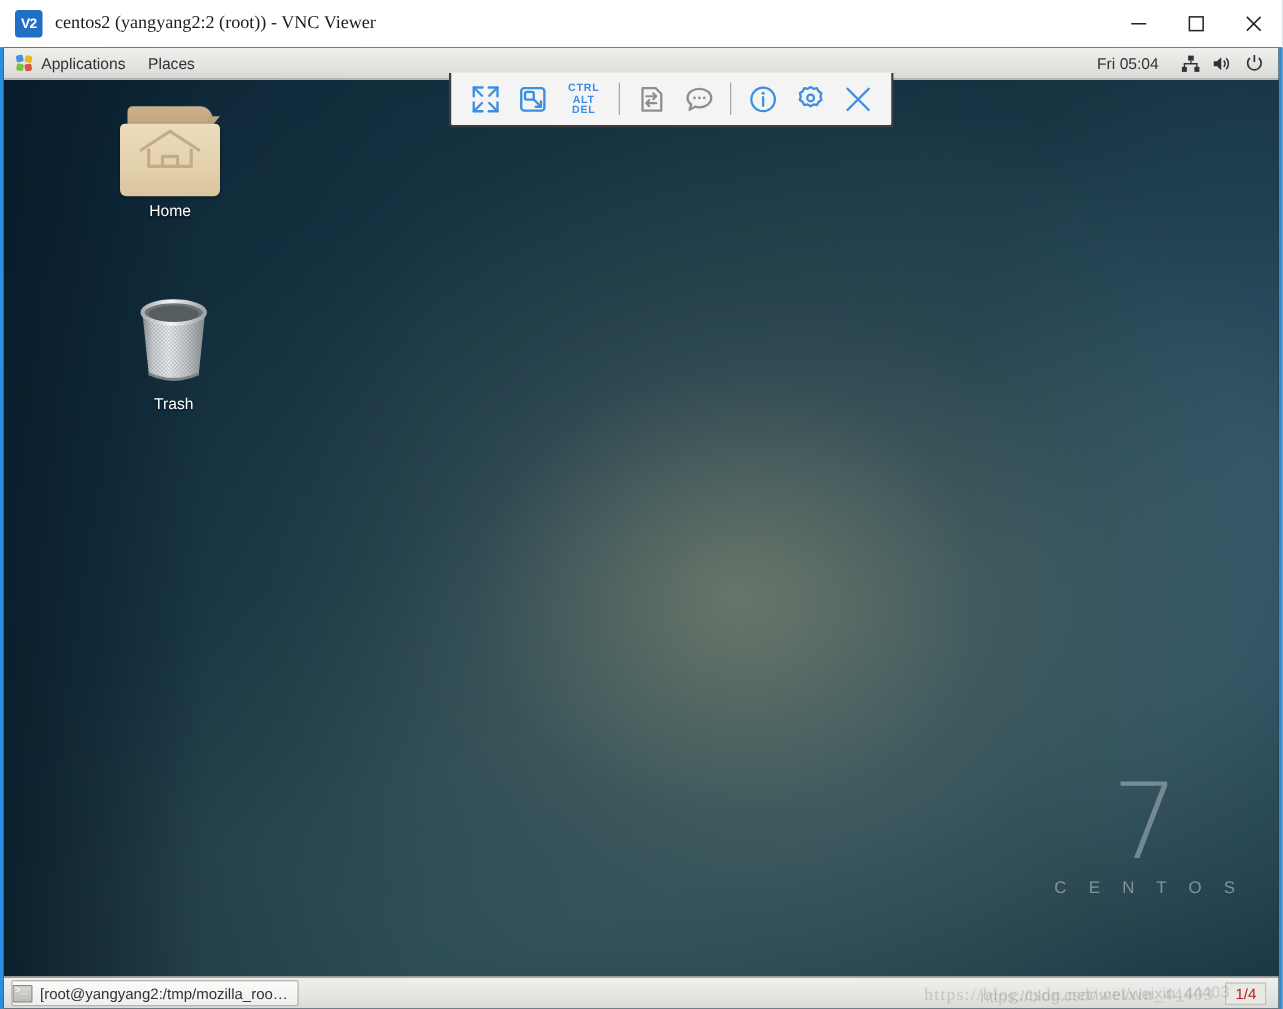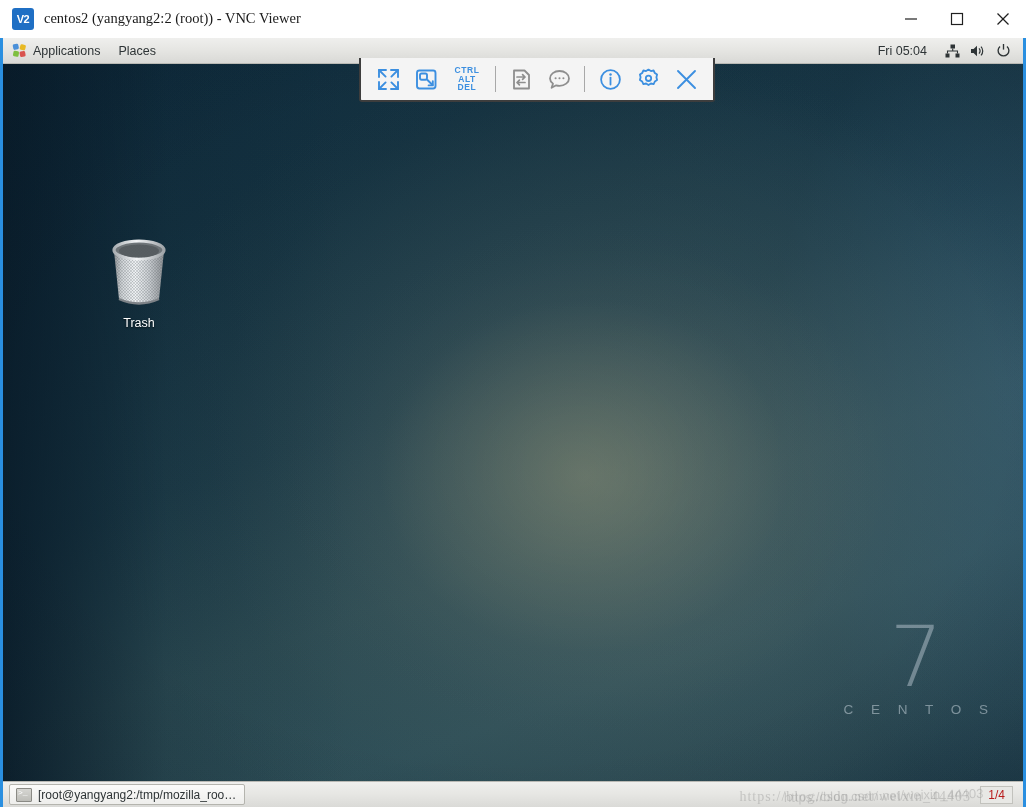--- a/index.html
+++ b/index.html
@@ -185,21 +185,21 @@
     height: 26px;
     background: linear-gradient(180deg, #efefed 0%, #e6e6e3 50%, #dadad7 100%);
     border-top: 1px solid #b9b9b4;
     display: flex; align-items: center;
     z-index: 20;
   }
   #window-list { display: flex; align-items: center; padding-left: 6px; flex: 0 0 auto; }
   #task-button {
     display: flex; align-items: center; gap: 6px;
     height: 21px; max-width: 250px;
-    padding: 0 8px 0 6px;
+    padding: 0 8px 0 0;
     background: linear-gradient(180deg, #fbfbfa 0%, #eeeeec 100%);
     border: 1px solid #b4b4ae;
     border-radius: 2px;
     font-size: 12px; color: #2e3436;
     white-space: nowrap; overflow: hidden;
   }
   .term-icon {
     width: 16px; height: 14px; flex: 0 0 auto;
     background: linear-gradient(180deg, #d6d6d2 0%, #bdbdb8 100%);
     border: 1px solid #8a8a85;
@@ -344,20 +344,32 @@
           </span>
           <span class="tray-icon">
             <svg width="15" height="15" viewBox="0 0 15 15">
               <path d="M4 3.4 a5.4 5.4 0 1 0 7 0" fill="none" stroke="#2e3436" stroke-width="1.35"></path>
               <line x1="7.5" y1="1" x2="7.5" y2="6.6" stroke="#2e3436" stroke-width="1.35"></line>
             </svg>
           </span>
         </div>
       </div>
 
+      <div class="desktop-icon" id="icon-home">
+        <div class="folder">
+          <div class="folder-back"></div>
+          <div class="folder-front"></div>
+          <svg class="folder-house" width="52" height="34" viewBox="0 0 52 34">
+            <path d="M3 18 L26 3 L49 18" fill="none" stroke="#c4ab84" stroke-width="2.6" stroke-linecap="round" stroke-linejoin="round"></path>
+            <path d="M9 17 v14 h34 v-14" fill="none" stroke="#c4ab84" stroke-width="2.6" stroke-linejoin="round"></path>
+            <path d="M20 31 v-8 h12 v8" fill="none" stroke="#c4ab84" stroke-width="2.6" stroke-linejoin="round"></path>
+          </svg>
+        </div>
+        <div class="ic-label">Home</div>
+      </div>
 
       <div class="desktop-icon" id="icon-trash">
         <div class="trash">
           <svg width="70" height="76" viewBox="0 0 70 76">
             <defs>
               <linearGradient id="trashBody" x1="0" y1="0" x2="1" y2="0">
                 <stop offset="0%" stop-color="#8d9195"></stop>
                 <stop offset="16%" stop-color="#cfd3d6"></stop>
                 <stop offset="42%" stop-color="#eef1f3"></stop>
                 <stop offset="70%" stop-color="#c8ccd0"></stop>

